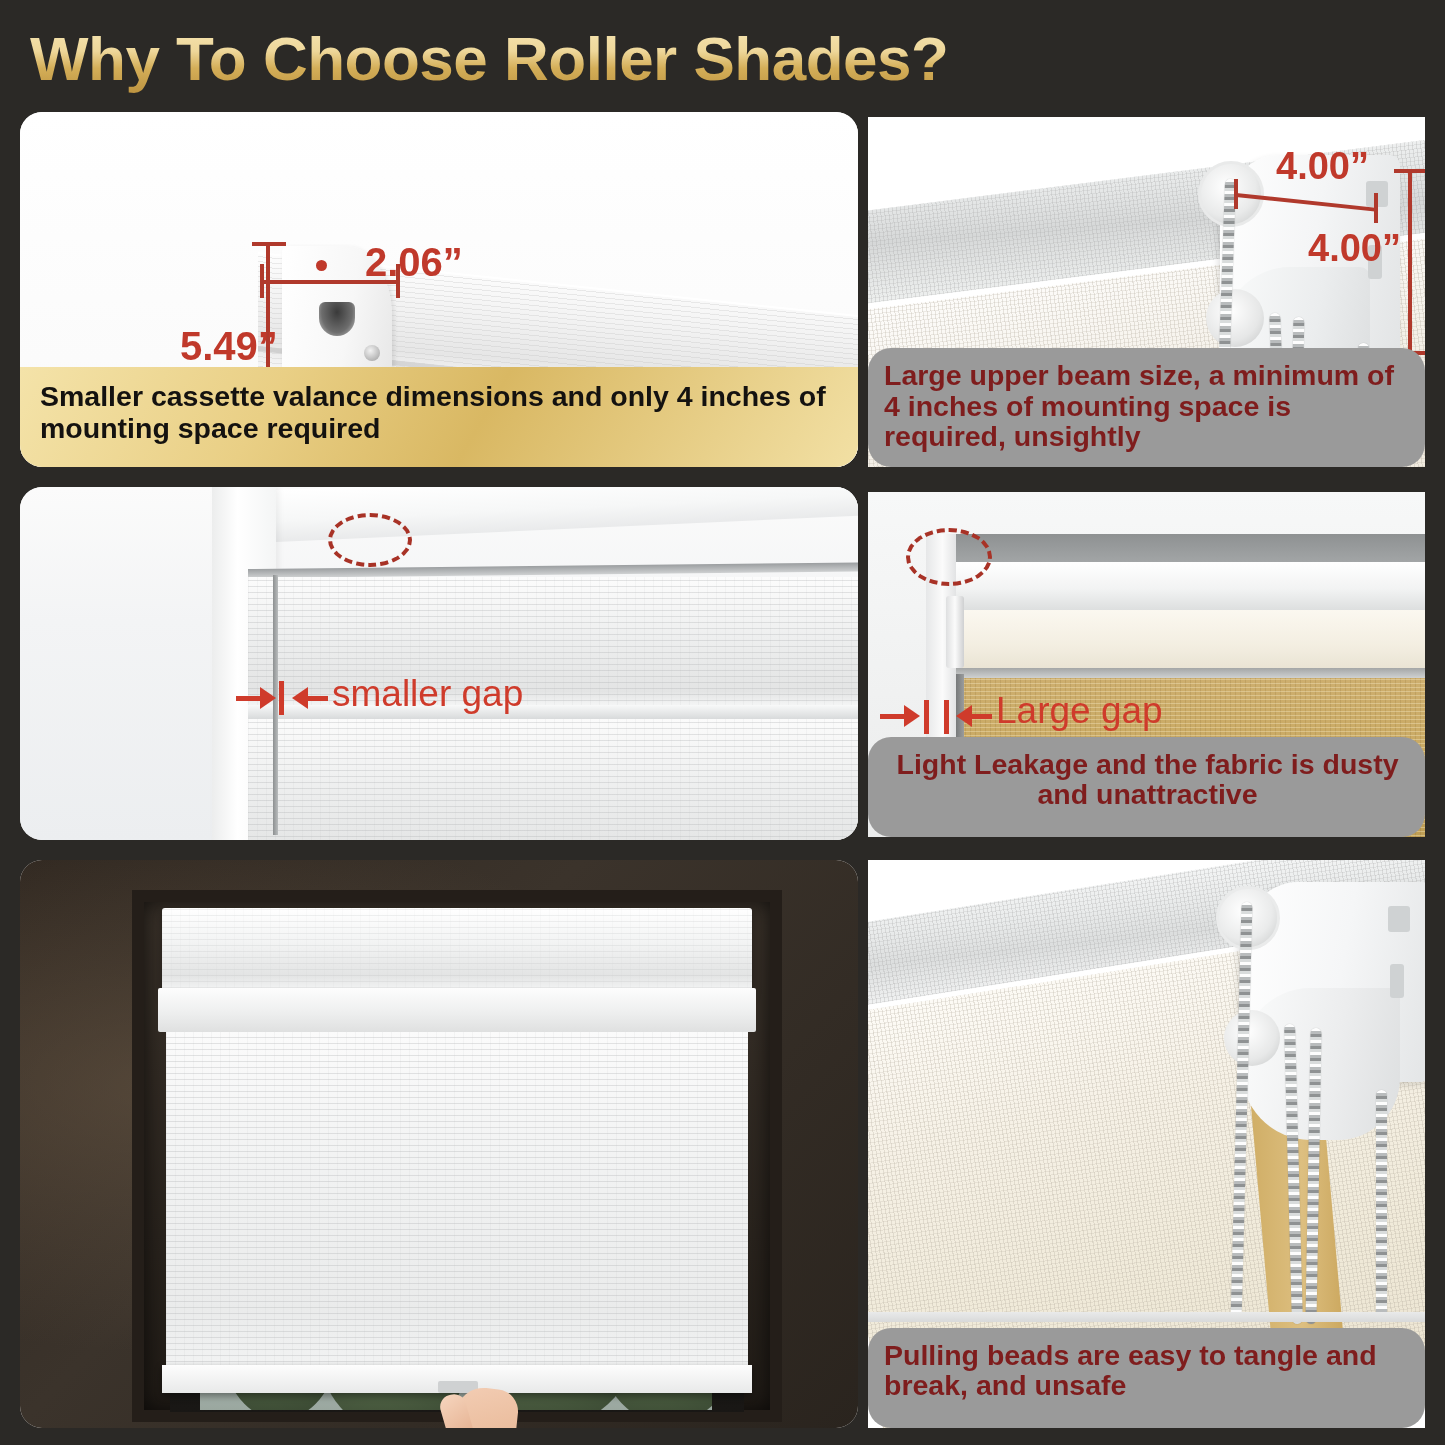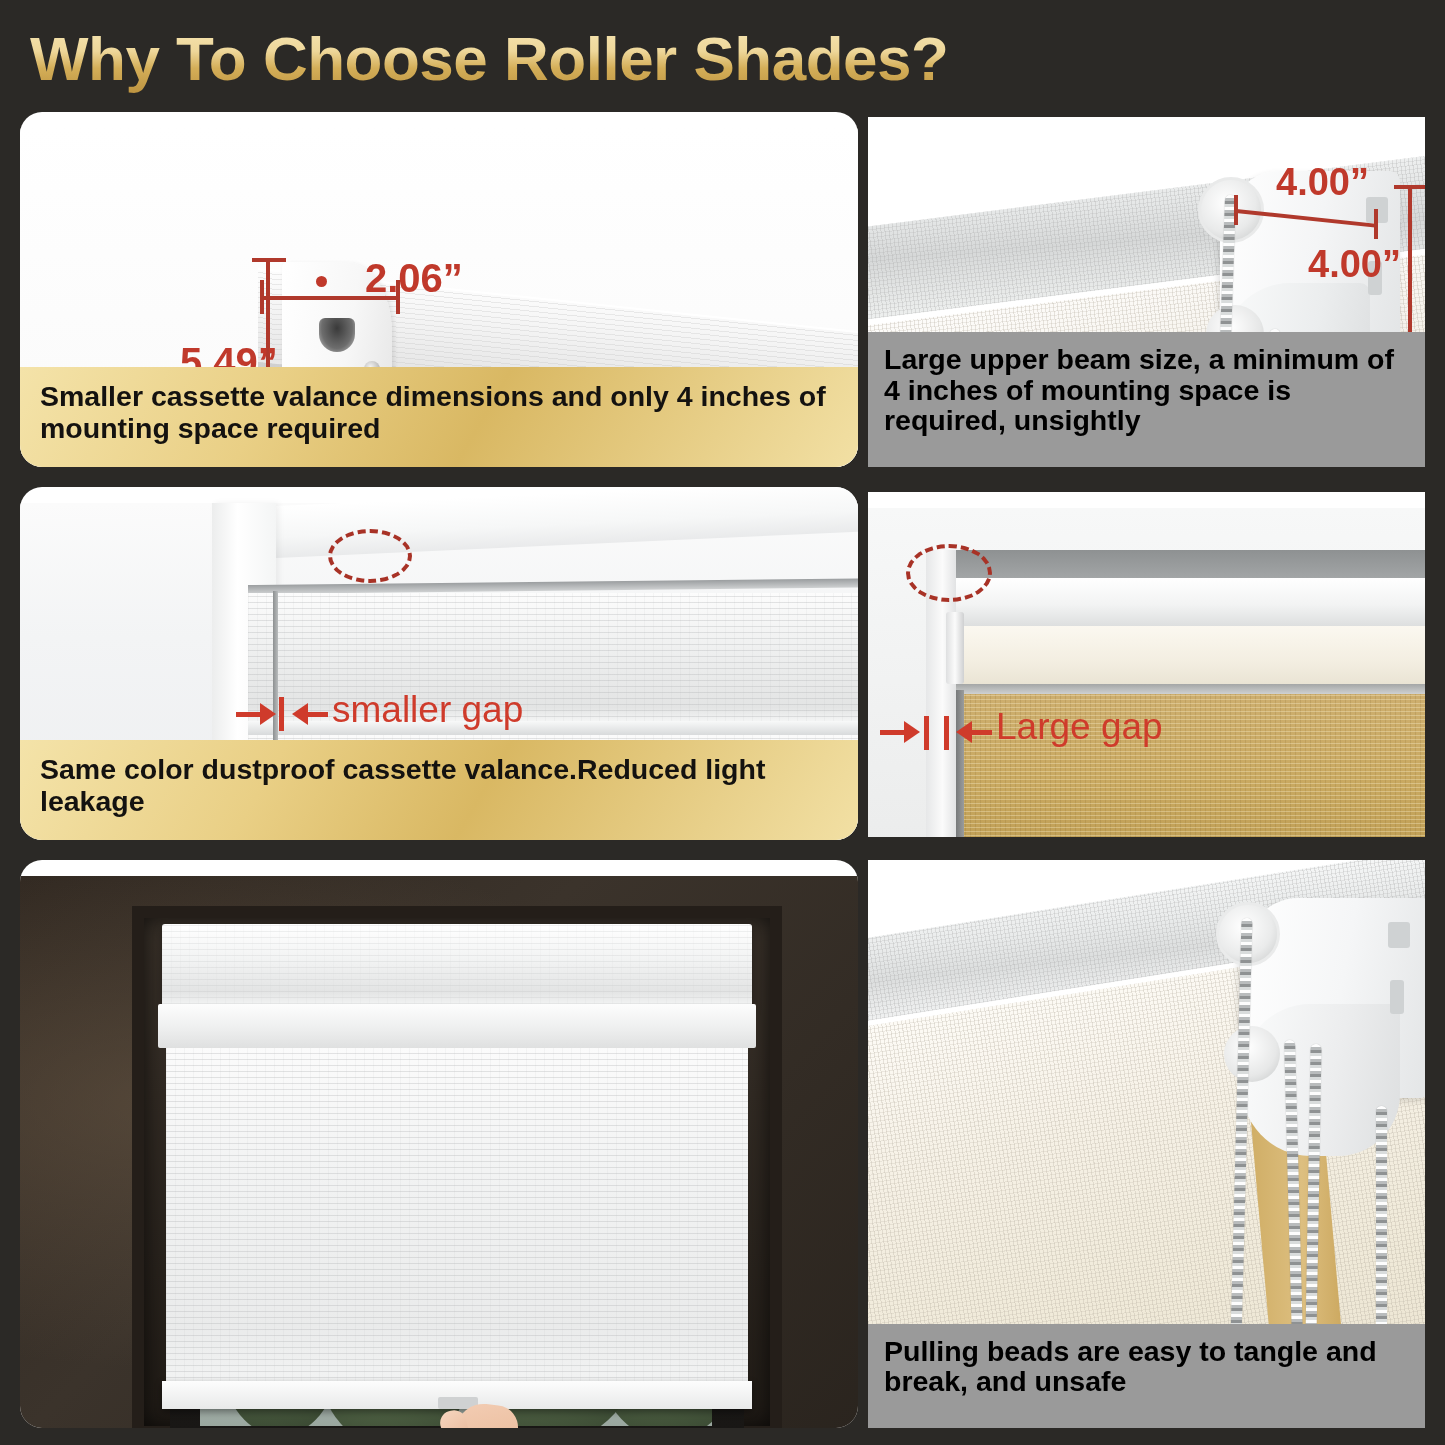--- a/index.html
+++ b/index.html
@@ -33,37 +33,38 @@
   .panel.left  { border-radius: 22px; }
   .panel.right { border-radius: 0; }
 
   .pl1 { left: 20px;  top: 112px;  width: 838px;  height: 355px; }
   .pr1 { left: 868px; top: 117px;  width: 557px;  height: 350px; }
   .pl2 { left: 20px;  top: 487px;  width: 838px;  height: 353px; }
   .pr2 { left: 868px; top: 492px;  width: 557px;  height: 345px; text-align: center; }
   .pl3 { left: 20px;  top: 860px;  width: 838px;  height: 568px; }
   .pr3 { left: 868px; top: 860px;  width: 557px;  height: 568px; }
 
-  .photo { position: absolute; left: 0; top: 0; width: 100%; height: 100%; margin-top: 16px; }
+  .photo { position: absolute; left: 0; top: 0; width: 100%; height: 100%; }
 
   
   .cap {
     position: absolute; left: 0; bottom: 0; width: 100%;
     padding: 14px 18px 14px 20px;
     font-size: 28.5px; font-weight: bold; line-height: 1.12;
   }
   .cap.gold {
     color: #141210;
     background: linear-gradient(120deg,#f4e3a9 0%,#e9cf85 30%,#d9b863 55%,#f2e0a4 100%);
   }
   .cap.gray {
-    color: #000000;
+    color: #7f1d1d;
     background: #9a9a9a;
-    padding: 12px 14px 32px 16px;
+    padding: 12px 14px 16px 16px;
     line-height: 1.06;
+    border-radius: 23px;
   }
   .cap.h3 { min-height: 106px; }
   .cap.h2 { min-height: 100px; }
 
   
   .dim {
     position: absolute; color: #c0392b; font-weight: bold;
     font-family: "Liberation Sans", sans-serif; white-space: nowrap;
   }
   .dimline { position: absolute; background: #b0392c; }
@@ -446,21 +447,20 @@
 
       <div class="dashcircle" style="left:308px;top:510px;width:84px;height:54px;top:26px;"></div>
 
       <div class="dimline" style="left:216px;top:209px;width:26px;height:5px;background:#cf3b2b;"></div>
       <div style="position:absolute;left:240px;top:200px;width:0;height:0;border-left:16px solid #cf3b2b;border-top:11px solid transparent;border-bottom:11px solid transparent;"></div>
       <div class="dimline" style="left:259px;top:194px;width:5px;height:34px;background:#cf3b2b;"></div>
       <div style="position:absolute;left:272px;top:200px;width:0;height:0;border-right:16px solid #cf3b2b;border-top:11px solid transparent;border-bottom:11px solid transparent;"></div>
       <div class="dimline" style="left:286px;top:209px;width:22px;height:5px;background:#cf3b2b;"></div>
       <div class="redtxt" style="left:312px;top:186px;font-size:37px;">smaller gap</div>
     </div>
-    <div class="cap gold h2">Same color dustproof cassette valance.Reduced light leakage</div>
   </div>
 
   <div class="panel right pr2">
     <div class="photo">
       <div class="p4-wall"></div>
       <div class="p4-dark"></div>
       <div class="p4-tube"></div>
       <div class="p4-cream"></div>
       <div class="p4-shadow"></div>
       <div class="p4-tan">
@@ -473,20 +473,21 @@
       <div class="dashcircle" style="left:38px;top:36px;width:86px;height:58px;"></div>
 
       <div class="dimline" style="left:12px;top:222px;width:26px;height:5px;background:#cf3b2b;"></div>
       <div style="position:absolute;left:36px;top:213px;width:0;height:0;border-left:16px solid #cf3b2b;border-top:11px solid transparent;border-bottom:11px solid transparent;"></div>
       <div class="dimline" style="left:56px;top:208px;width:5px;height:34px;background:#cf3b2b;"></div>
       <div class="dimline" style="left:76px;top:208px;width:5px;height:34px;background:#cf3b2b;"></div>
       <div style="position:absolute;left:88px;top:213px;width:0;height:0;border-right:16px solid #cf3b2b;border-top:11px solid transparent;border-bottom:11px solid transparent;"></div>
       <div class="dimline" style="left:102px;top:222px;width:22px;height:5px;background:#cf3b2b;"></div>
       <div class="redtxt" style="left:128px;top:198px;font-size:37px;">Large gap</div>
     </div>
+    <div class="cap gray h2">Light Leakage and the fabric is dusty and unattractive</div>
   </div>
 
   <div class="panel left pl3">
     <div class="photo">
       <div class="p5-room"></div>
       <div class="p5-wallglow"></div>
       <div class="p5-frame"></div>
       <div class="p5-glass"></div>
       <div class="p5-outside">
         <div class="tree" style="left:20px;top:26px;width:120px;height:180px;"></div>

